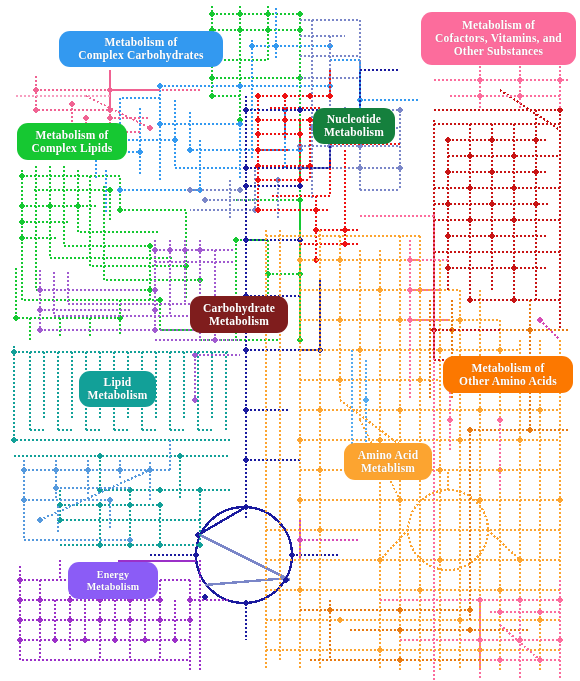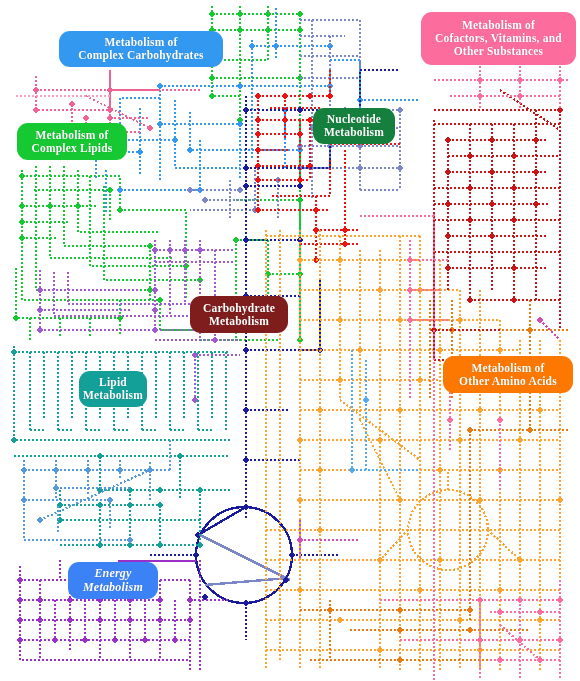--- a/index.html
+++ b/index.html
@@ -693,20 +693,22 @@
 
   <div class="badge" style="left:313px;top:108px;width:82px;height:36px;background:#15803d;font-size:11.5px;">Nucleotide
 Metabolism</div>
 
   <div class="badge" style="left:190px;top:296px;width:98px;height:37px;background:#7f1d1d;font-size:11.5px;">Carbohydrate
 Metabolism</div>
 
   <div class="badge" style="left:443px;top:356px;width:130px;height:37px;background:#fc7800;font-size:11.5px;">Metabolism of
 Other Amino Acids</div>
 
-  <div class="badge" style="left:79px;top:371px;width:68px;height:36px;background:#12a098;font-size:11.5px;">Lipid
+  <div class="badge" style="left:79px;top:371px;width:77px;height:36px;background:#12a098;font-size:11.5px;">Lipid
 Metabolism</div>
 
-
-  <div class="badge" style="left:68px;top:562px;width:90px;height:37px;background:#3b82f6;font-size:12px;font-style:italic;">Energy
+  <div class="badge" style="left:344px;top:443px;width:88px;height:37px;background:#fca430;font-size:11.5px;">Amino Acid
+Metablism</div>
+
+  <div class="badge" style="left:68px;top:562px;width:90px;height:37px;background:#8b5cf6;font-size:10px;">Energy
 Metabolism</div>
 
 </div>
 
 </body></html>

